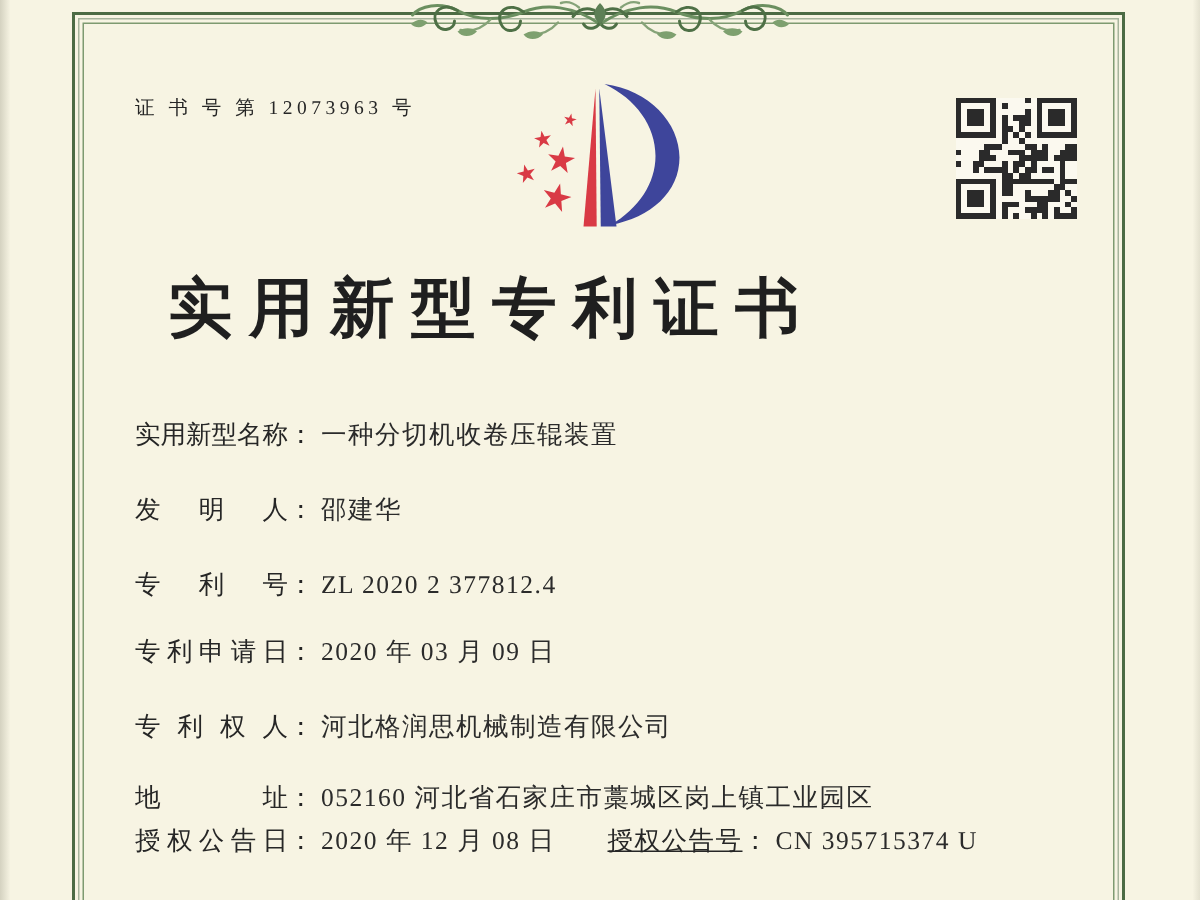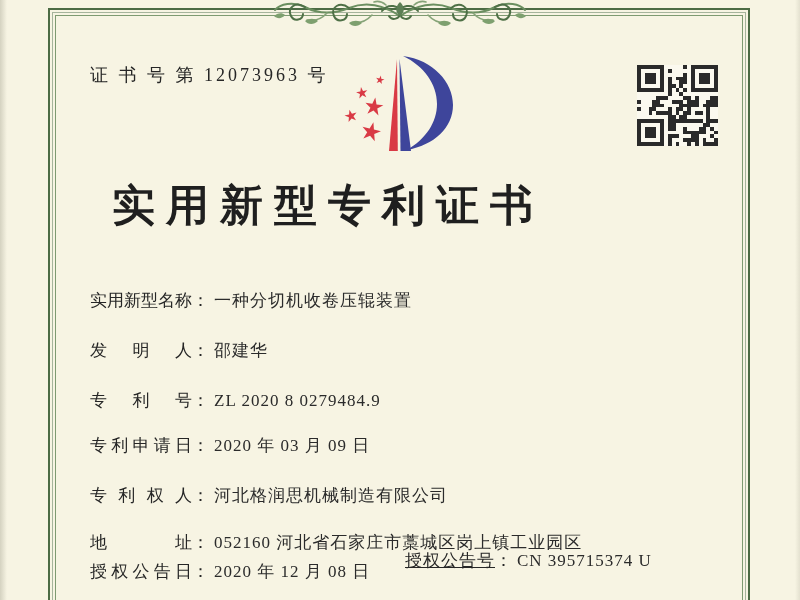--- a/index.html
+++ b/index.html
@@ -18,31 +18,31 @@
   
   .frame-outer{position:absolute;left:48px;top:8px;width:698px;height:640px;
     border:2px solid #4c6b44;}
   .frame-mid{position:absolute;left:2px;top:2px;right:2px;bottom:2px;
     border:1px solid #a6b49c;}
   .frame-inner{position:absolute;left:2px;top:2px;right:2px;bottom:2px;
     border:1px solid #7e9a71;}
 
   .ornament{position:absolute;left:268px;top:-1px;width:264px;height:34px;}
 
-  .cert-no{position:absolute;left:90px;top:63px;font-size:18px;letter-spacing:3px;color:#262626;}
+  .cert-no{position:absolute;left:90px;top:63px;font-size:13px;letter-spacing:3px;color:#262626;}
 
   .logo{position:absolute;left:333px;top:50px;width:138px;height:114px;}
   .qr{position:absolute;left:637px;top:65px;width:81px;height:81px;}
 
   .title{position:absolute;left:0;top:177px;width:656px;text-align:center;
     font-size:43px;font-weight:700;letter-spacing:11px;color:#1f1f1f;}
 
   .field-row{position:absolute;left:90px;width:660px;height:26px;font-size:17px;white-space:nowrap;}
   .flabel{display:inline-block;width:102px;text-align:justify;text-align-last:justify;
-    -moz-text-align-last:justify;color:#262626;margin-top:11px;}
+    -moz-text-align-last:justify;color:#262626;}
   .fcolon{display:inline-block;color:#262626;}
   .fvalue{display:inline-block;margin-left:5px;color:#2b2b2b;letter-spacing:1px;}
   .grant-no-group{position:absolute;left:315px;top:0;}
   .flabel2{display:inline-block;letter-spacing:1px;color:#262626;text-decoration:underline;}
 
   .r1{top:278px}.r2{top:328px}.r3{top:378px}.r4{top:423px}
   .r5{top:473px}.r6{top:520px}.r7{top:549px}
 </style>
 </head>
 <body>
@@ -235,21 +235,21 @@
 
 <div class="title">实用新型专利证书</div>
 
 <div class="field-row r1">
   <span class="flabel">实用新型名称</span><span class="fcolon">：</span><span class="fvalue">一种分切机收卷压辊装置</span>
 </div>
 <div class="field-row r2">
   <span class="flabel">发明人</span><span class="fcolon">：</span><span class="fvalue">邵建华</span>
 </div>
 <div class="field-row r3">
-  <span class="flabel">专利号</span><span class="fcolon">：</span><span class="fvalue">ZL 2020 8 0279484.9</span>
+  <span class="flabel">专利号</span><span class="fcolon">：</span><span class="fvalue">ZL 2020 2 377812.4</span>
 </div>
 <div class="field-row r4">
   <span class="flabel">专利申请日</span><span class="fcolon">：</span><span class="fvalue">2020 年 03 月 09 日</span>
 </div>
 <div class="field-row r5">
   <span class="flabel">专利权人</span><span class="fcolon">：</span><span class="fvalue">河北格润思机械制造有限公司</span>
 </div>
 <div class="field-row r6">
   <span class="flabel">地址</span><span class="fcolon">：</span><span class="fvalue">052160 河北省石家庄市藁城区岗上镇工业园区</span>
 </div>

